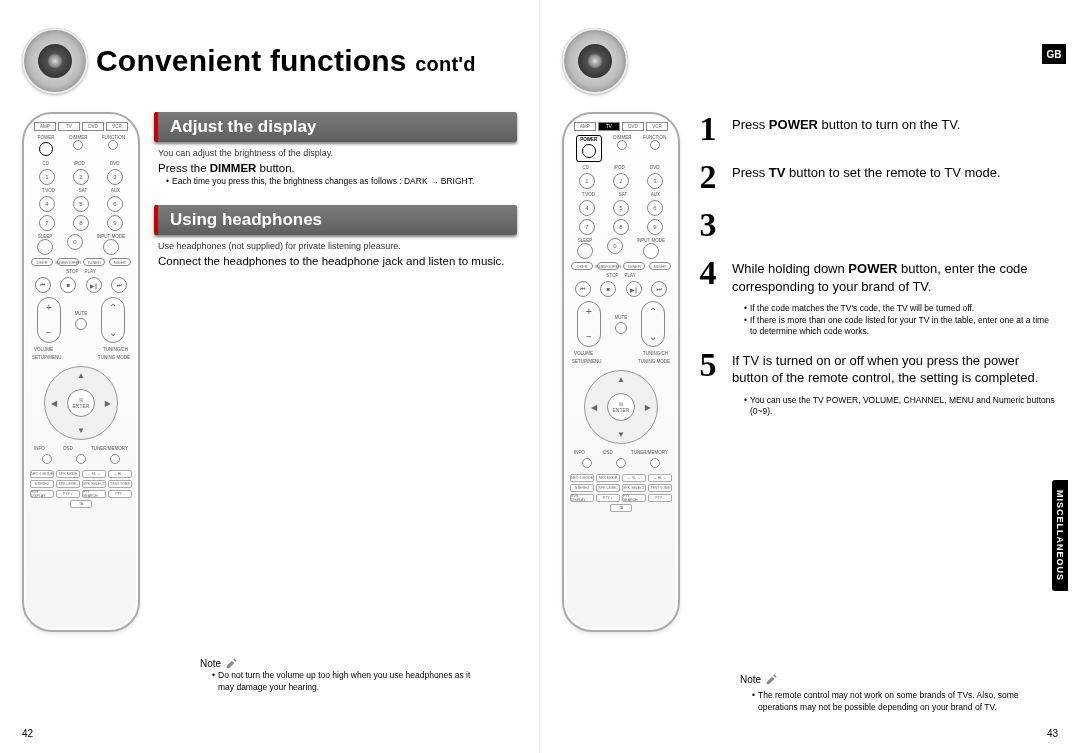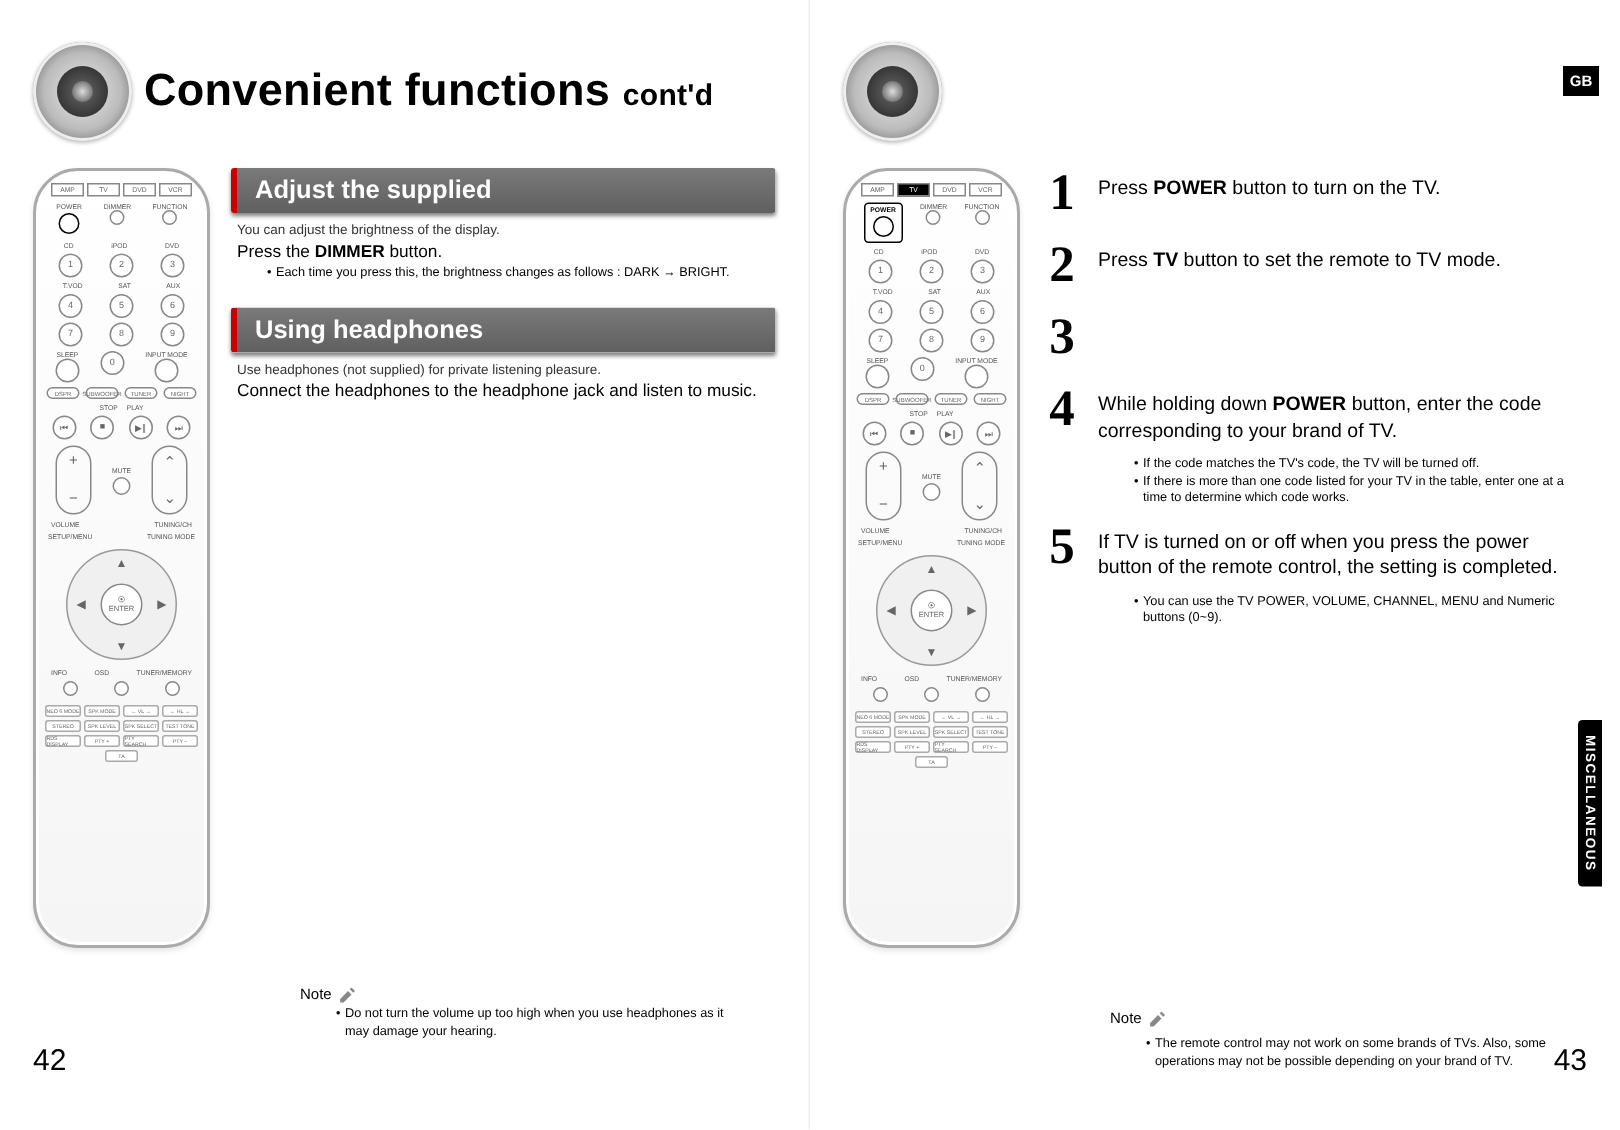--- a/index.html
+++ b/index.html
@@ -71,32 +71,32 @@
     background: linear-gradient(#7a7a7a, #5f5f5f);
     color: #fff; font-weight: bold; font-size: 17px;
     padding: 5px 12px;
     border-left: 4px solid #c00;
     box-shadow: 0 2px 3px rgba(0,0,0,.5);
     margin-bottom: 6px;
     border-radius: 2px;
   }
   .smalltext { font-size: 9px; color: #333; margin: 3px 0 4px 4px; }
   .bodytext { font-size: 11.5px; margin: 4px 0 2px 4px; }
-  .bullet { font-size: 8.5px; margin-left: 24px; position: relative; padding-left: 6px; line-height: 1.35; }
+  .bullet { font-size: 8.5px; margin-left: 12px; position: relative; padding-left: 6px; line-height: 1.35; }
   .bullet::before { content: "•"; position:absolute; left:0; }
   .step { display:flex; gap: 10px; margin-bottom: 14px; }
   .step-num { font-size: 34px; font-weight: bold; font-family: Georgia, 'Times New Roman', serif; line-height: 1; width: 28px; flex-shrink: 0; text-align:center; }
   .step-body { font-size: 13px; line-height: 1.35; padding-top: 4px; }
   .sub-bullets { margin-left: 38px; margin-top: -6px; margin-bottom: 10px;}
   .sub-bullets .bullet { font-size: 8.5px; }
   .note-block { position: absolute; left: 200px; bottom: 60px; right: 30px; font-size: 8.5px; }
   .note-block-r { position: absolute; left: 200px; bottom: 40px; right: 30px; font-size: 8.5px; }
   .note-label { display:inline-flex; align-items:center; font-weight:normal; font-size:10px; gap:4px; margin-right:6px; vertical-align:top;}
   .note-icon { width:14px; height:14px; display:inline-block; }
-  .pagenum { position:absolute; bottom: 34px; font-size: 20px; }
+  .pagenum { position:absolute; bottom: 14px; font-size: 10px; }
   .pagenum.left { left: 22px; }
   .pagenum.right { right: 22px; text-align: center; }
   .side-tab {
     position: absolute; right: 12px; top: 480px;
     background: #000; color: #fff;
     font-size: 9px; font-weight: bold; letter-spacing: 1px;
     writing-mode: vertical-rl;
     padding: 10px 3px; border-radius: 3px 0 0 3px;
   }
   .step-body b { font-weight: bold; }
@@ -246,21 +246,21 @@
             <div class="r-tiny">PTY SEARCH</div>
             <div class="r-tiny">PTY –</div>
           </div>
           <div class="r-row" style="justify-content:center;margin-top:2px;">
               <div class="r-tiny" style="width:22px;">TA</div>
             </div>
         </div>
       </div>
 
       <div class="content-col">
-        <div class="section-header">Adjust the supplied</div>
+        <div class="section-header">Adjust the display</div>
         <div class="smalltext">You can adjust the brightness of the display.</div>
         <div class="bodytext">
           <span>Press the </span><b>DIMMER</b><span> button.</span>
         </div>
         <div class="bullet">Each time you press this, the brightness changes as follows : DARK → BRIGHT.</div>
 
         <div style="height:18px;"></div>
 
         <div class="section-header">Using headphones</div>
         <div class="smalltext">Use headphones (not supplied) for private listening pleasure.</div>

